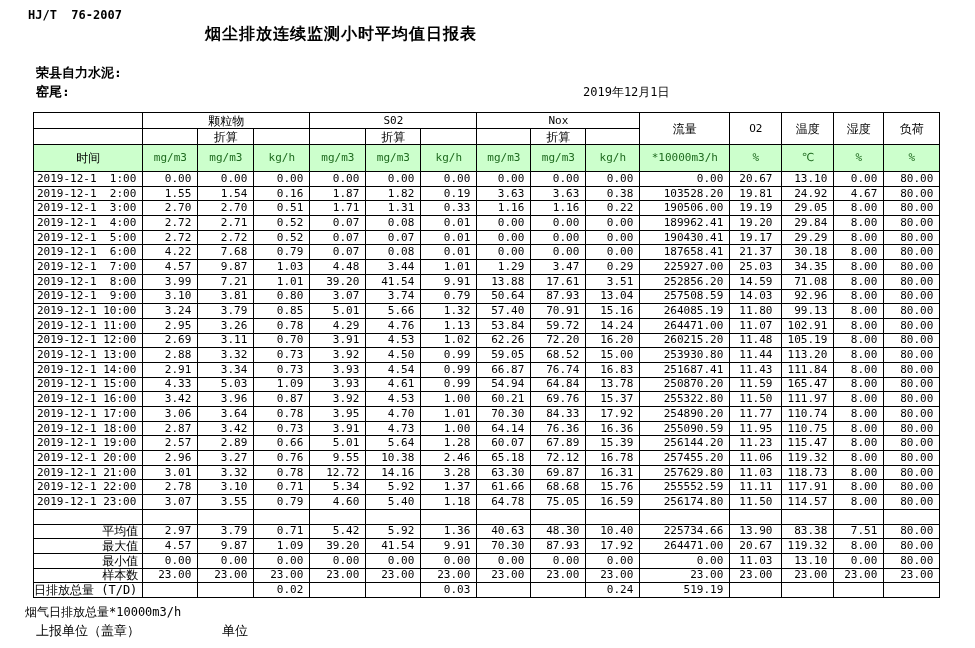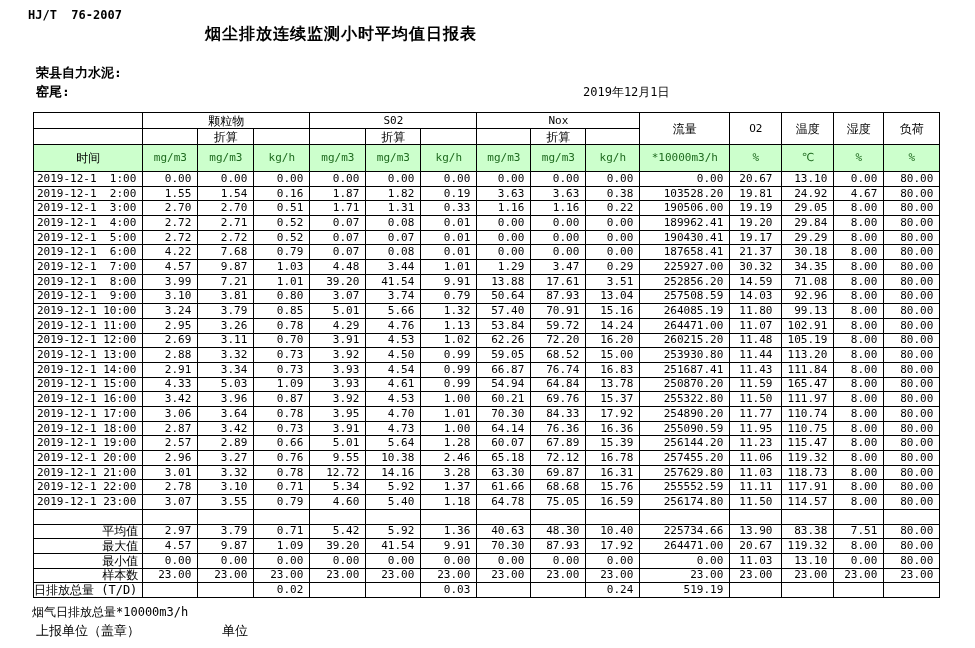--- a/index.html
+++ b/index.html
@@ -26,21 +26,21 @@
   tr.hr1 { height:16px; } tr.hr2 { height:27px; }
   tbody tr { height:14.7px; }
   td.ctr { text-align:center; padding:0 2px; }
   td.num { text-align:right; padding-right:6px; }
   td.cjk { font-size:12px; }
   td.green { background:var(--green); }
   td.unit { color:var(--unit); }
   td.time { text-align:center; }
   td.sum-label { text-align:right; padding-right:4px; }
   td.total-label { text-align:left; padding-left:0; white-space:nowrap; }
-  #footer-line1 { left:32px; top:604px; font-size:12px; }
+  #footer-line1 { left:25px; top:604px; font-size:12px; }
   #footer-unit1 { left:36px; top:622px; font-size:13px; }
   #footer-unit2 { left:222px; top:622px; font-size:13px; }
 </style>
 </head>
 <body>
 
 <div id="doc-code" class="abs bold">HJ/T  76-2007</div>
 <div id="page-title" class="abs bold">烟尘排放连续监测小时平均值日报表</div>
 <div id="company" class="abs bold">荣县自力水泥:</div>
 <div id="location" class="abs bold">窑尾:</div>
@@ -215,21 +215,21 @@
           <td class="num">4.57</td>
           <td class="num">9.87</td>
           <td class="num">1.03</td>
           <td class="num">4.48</td>
           <td class="num">3.44</td>
           <td class="num">1.01</td>
           <td class="num">1.29</td>
           <td class="num">3.47</td>
           <td class="num">0.29</td>
           <td class="num">225927.00</td>
-          <td class="ctr">30.32</td>
+          <td class="ctr">25.03</td>
           <td class="num">34.35</td>
           <td class="num">8.00</td>
           <td class="num">80.00</td>
         </tr>
         <tr>
           <td class="time">2019-12-1  8:00</td>
           <td class="num">3.99</td>
           <td class="num">7.21</td>
           <td class="num">1.01</td>
           <td class="num">39.20</td>

